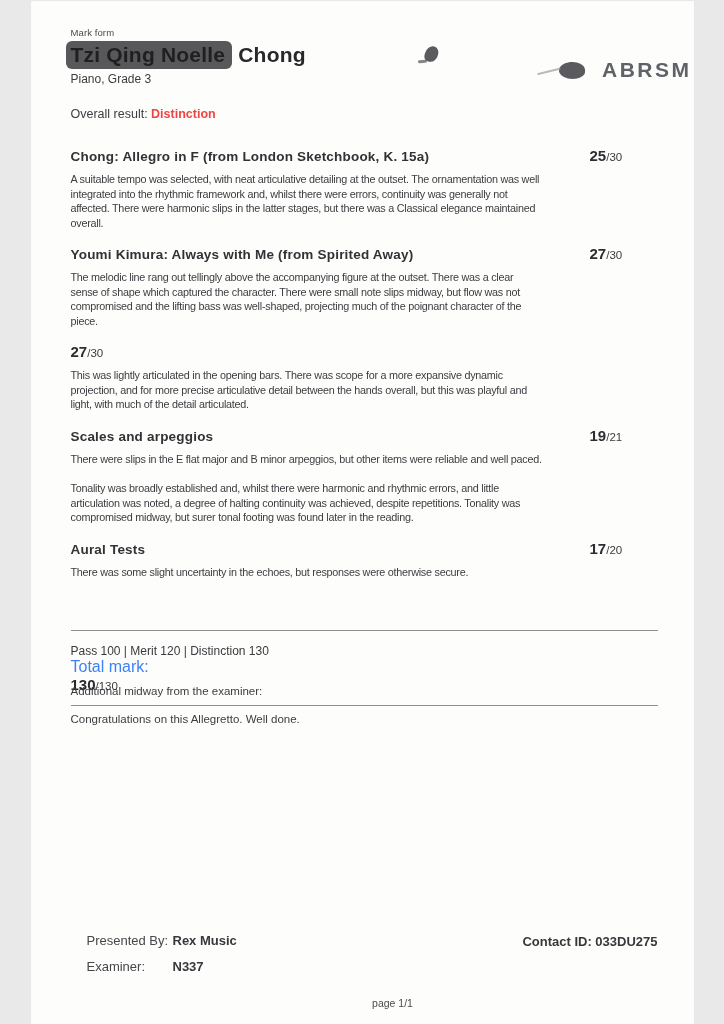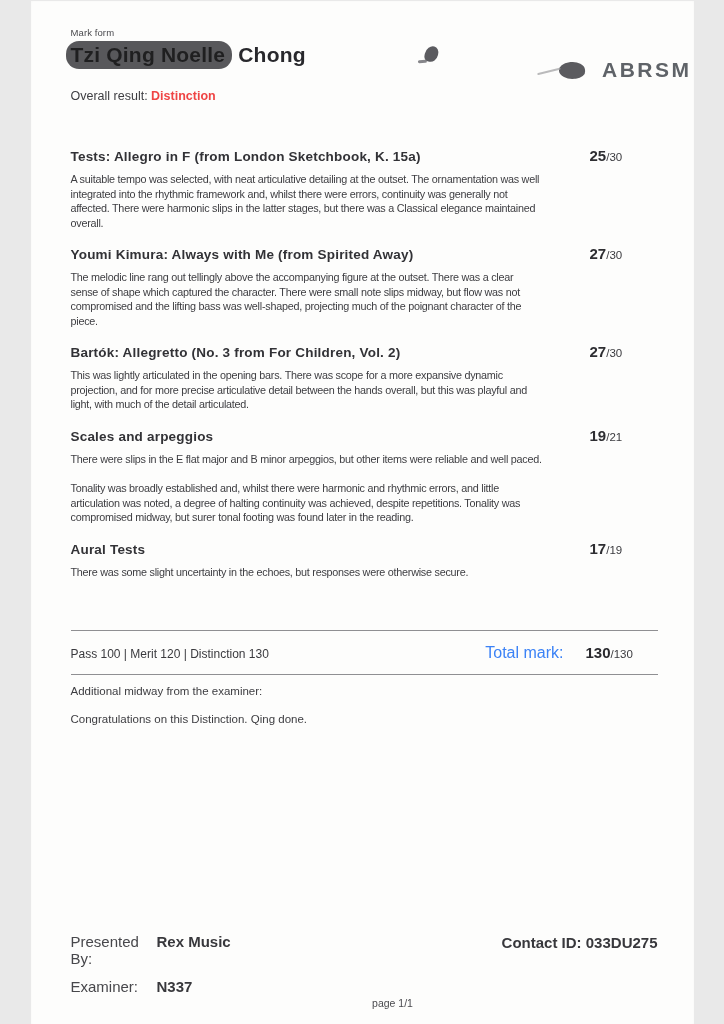--- a/index.html
+++ b/index.html
@@ -13,21 +13,21 @@
     margin:1px auto;
     box-shadow:inset 0 0 2px rgba(0,0,0,0.04);
   }
   
   .header{position:absolute;top:26px;left:40px;right:36px;}
   .mark-form-label{font-size:9.5px;color:#4a4a4e;letter-spacing:.1px;}
   .name-row{margin-top:3px;font-size:21px;font-weight:700;color:#28282c;letter-spacing:.2px;line-height:27px;}
   .redacted{
     background:rgba(74,74,77,0.92);
     color:rgba(28,28,30,0.95);
-    border-radius:13px;
+    border-radius:6px;
     padding:2px 7px 3px 5px;
     margin-left:-5px;
   }
   .subject{margin-top:4px;font-size:12px;color:#3d3d41;}
   .overall{margin-top:21px;font-size:12.5px;color:#3d3d41;}
   .overall b{color:#ef4444;font-weight:700;}
   .logo{
     position:absolute;top:57px;right:2px;
     font-size:21px;letter-spacing:2.5px;color:#5f6368;font-weight:700;
   }
@@ -57,118 +57,118 @@
   .section-title{flex:1;font-size:13.5px;font-weight:700;color:#323236;letter-spacing:.2px;}
   .mark-col{width:68px;font-size:11.5px;color:#3a3a3e;white-space:nowrap;}
   .mark-col .val{font-size:15px;font-weight:700;color:#2e2e32;}
   .comment{
     margin-top:8px;max-width:472px;
     font-size:10.8px;line-height:14.5px;letter-spacing:-0.25px;color:#3d3d41;
   }
   
   .totals-wrap{position:absolute;top:629px;left:40px;right:36px;}
   .rule{border:none;border-top:1px solid #8f8f92;margin:0;}
-  .totals-row{display:flex;align-items:baseline;padding:13px 0 12px 0;}
+  .totals-row{display:flex;align-items:baseline;padding:13px 0 12px 0;flex-direction:column;}
   .thresholds{flex:1;font-size:12px;color:#3a3a3e;}
   .total-label{font-size:16px;color:#3b82f6;margin-right:22px;}
   .total-mark{width:72px;font-size:11.5px;white-space:nowrap;}
   .total-mark .val{font-size:15px;font-weight:700;color:#2a2a2e;}
   
   .additional{position:absolute;top:684px;left:40px;right:36px;font-size:11.5px;color:#3d3d41;}
   .additional .text{margin-top:16px;}
   
-  .footer{position:absolute;top:932px;left:40px;right:36px;font-size:15px;}
+  .footer{position:absolute;top:932px;left:56px;right:36px;font-size:13px;}
   .footer-row{display:flex;margin-bottom:11px;}
   .footer-label{width:86px;color:#47474b;}
   .footer-value{font-weight:700;color:#38383c;}
   .contact-id{position:absolute;top:1px;right:0;font-weight:700;color:#38383c;}
   .page-num{position:absolute;top:996px;left:0;width:724px;text-align:center;font-size:10.5px;color:#4a4a4e;}
 </style>
 </head>
 <body>
 
 <div class="page">
 
   <div class="header">
     <div class="mark-form-label">Mark form</div>
     <div class="name-row">
       <span class="redacted">Tzi Qing Noelle</span>
       <span>Chong</span>
     </div>
+    <div class="subject">Piano, Grade 3</div>
     <div class="overall">
       <span>Overall result:</span>
       <b>Distinction</b>
     </div>
   </div>
 
   <div class="logo">ABRSM</div>
   <div class="smudge1"></div>
   <div class="smudge2"></div>
 
   <div class="sections">
 
     <div class="section">
       <div class="section-head">
-        <span class="section-title">Tests: Allegro in F (from London Sketchbook, K. 15a)</span>
+        <span class="section-title">Chong: Allegro in F (from London Sketchbook, K. 15a)</span>
         <span class="mark-col"><span class="val">25</span><span>/30</span></span>
       </div>
       <div class="comment">A suitable tempo was selected, with neat articulative detailing at the outset. The ornamentation was well integrated into the rhythmic framework and, whilst there were errors, continuity was generally not affected. There were harmonic slips in the latter stages, but there was a Classical elegance maintained overall.</div>
     </div>
 
     <div class="section">
       <div class="section-head">
         <span class="section-title">Youmi Kimura: Always with Me (from Spirited Away)</span>
         <span class="mark-col"><span class="val">27</span><span>/30</span></span>
       </div>
       <div class="comment">The melodic line rang out tellingly above the accompanying figure at the outset. There was a clear sense of shape which captured the character. There were small note slips midway, but flow was not compromised and the lifting bass was well-shaped, projecting much of the poignant character of the piece.</div>
     </div>
 
     <div class="section">
       <div class="section-head">
-        <span class="section-title">Bartók: Allegretto (No. 3 from For Children, Vol. 2)</span>
         <span class="mark-col"><span class="val">27</span><span>/30</span></span>
       </div>
       <div class="comment">This was lightly articulated in the opening bars. There was scope for a more expansive dynamic projection, and for more precise articulative detail between the hands overall, but this was playful and light, with much of the detail articulated.</div>
     </div>
 
     <div class="section">
       <div class="section-head">
         <span class="section-title">Scales and arpeggios</span>
         <span class="mark-col"><span class="val">19</span><span>/21</span></span>
       </div>
       <div class="comment">There were slips in the E flat major and B minor arpeggios, but other items were reliable and well paced.</div>
     </div>
 
     <div class="section">
       <div class="comment">Tonality was broadly established and, whilst there were harmonic and rhythmic errors, and little articulation was noted, a degree of halting continuity was achieved, despite repetitions. Tonality was compromised midway, but surer tonal footing was found later in the reading.</div>
     </div>
 
     <div class="section">
       <div class="section-head">
         <span class="section-title">Aural Tests</span>
-        <span class="mark-col"><span class="val">17</span><span>/19</span></span>
+        <span class="mark-col"><span class="val">17</span><span>/20</span></span>
       </div>
       <div class="comment">There was some  slight uncertainty in the echoes, but responses were otherwise secure.</div>
     </div>
 
   </div>
 
   <div class="totals-wrap">
     <hr class="rule">
     <div class="totals-row">
       <span class="thresholds">Pass 100 | Merit 120 | Distinction 130</span>
       <span class="total-label">Total mark:</span>
       <span class="total-mark"><span class="val">130</span><span>/130</span></span>
     </div>
     <hr class="rule">
   </div>
 
   <div class="additional">
     <div>Additional midway from the examiner:</div>
-    <div class="text">Congratulations on this Distinction. Qing done.</div>
+    <div class="text">Congratulations on this Allegretto. Well done.</div>
   </div>
 
   <div class="footer">
     <div class="footer-row">
       <span class="footer-label">Presented By:</span>
       <span class="footer-value">Rex Music</span>
     </div>
     <div class="footer-row">
       <span class="footer-label">Examiner:</span>
       <span class="footer-value">N337</span>

